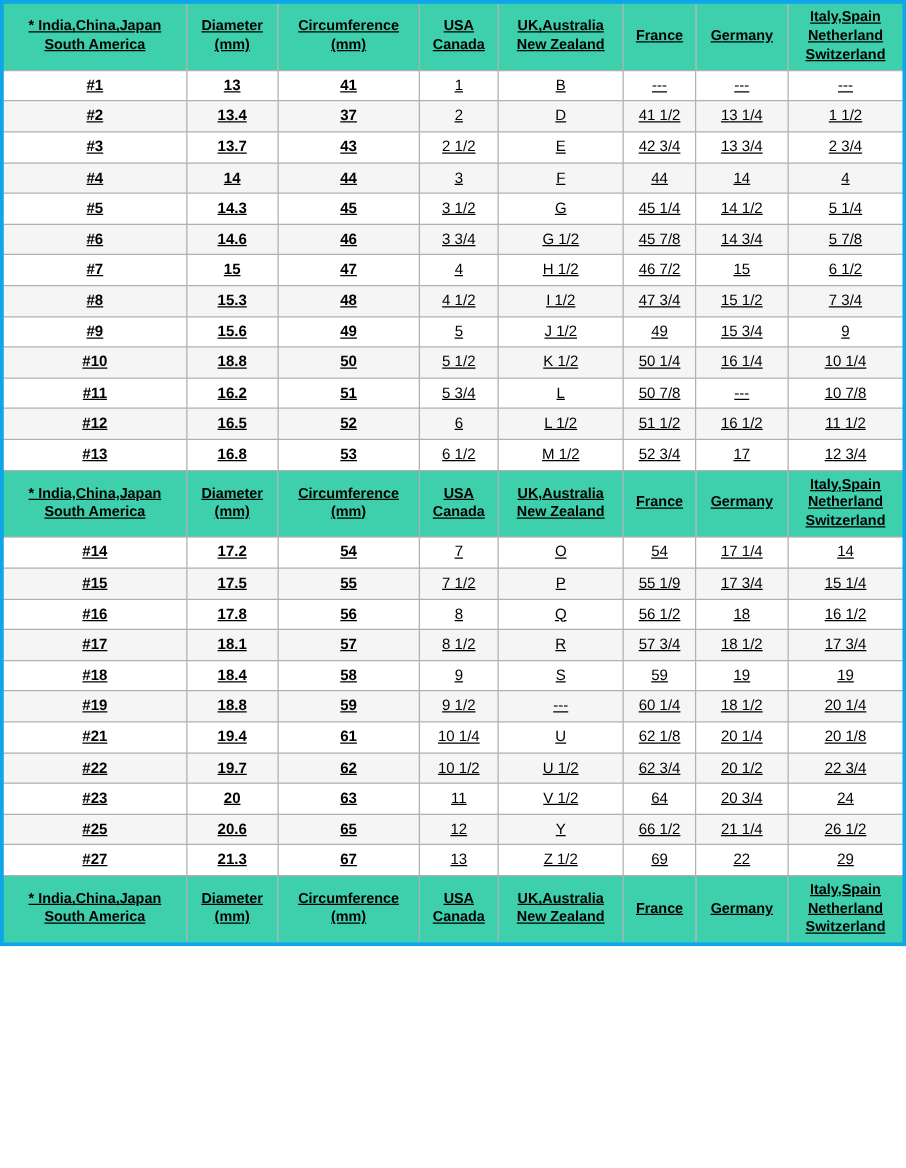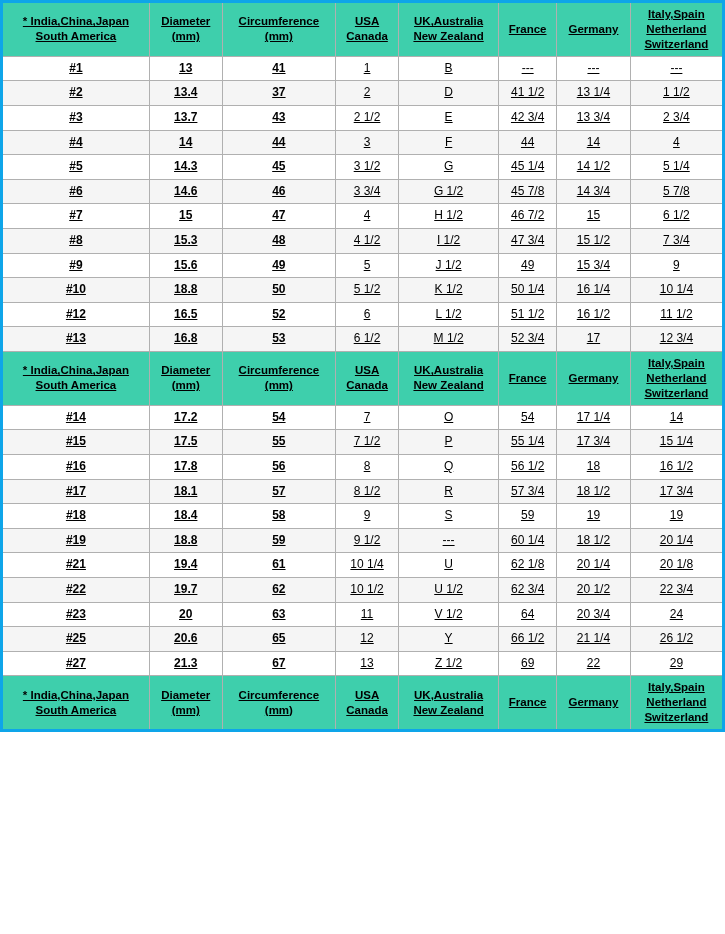--- a/index.html
+++ b/index.html
@@ -156,20 +156,30 @@
         <td class="bold-col">#10</td>
         <td class="bold-col">18.8</td>
         <td class="bold-col">50</td>
         <td>5 1/2</td>
         <td>K 1/2</td>
         <td>50 1/4</td>
         <td>16 1/4</td>
         <td>10 1/4</td>
       </tr>
       <tr class="data-row">
+        <td class="bold-col">#11</td>
+        <td class="bold-col">16.2</td>
+        <td class="bold-col">51</td>
+        <td>5 3/4</td>
+        <td>L</td>
+        <td>50 7/8</td>
+        <td>---</td>
+        <td>10 7/8</td>
+      </tr>
+      <tr class="data-row">
         <td class="bold-col">#12</td>
         <td class="bold-col">16.5</td>
         <td class="bold-col">52</td>
         <td>6</td>
         <td>L 1/2</td>
         <td>51 1/2</td>
         <td>16 1/2</td>
         <td>11 1/2</td>
       </tr>
       <tr class="data-row">
@@ -205,21 +215,21 @@
         <td>54</td>
         <td>17 1/4</td>
         <td>14</td>
       </tr>
       <tr class="data-row">
         <td class="bold-col">#15</td>
         <td class="bold-col">17.5</td>
         <td class="bold-col">55</td>
         <td>7 1/2</td>
         <td>P</td>
-        <td>55 1/4</td>
+        <td>55 1/9</td>
         <td>17 3/4</td>
         <td>15 1/4</td>
       </tr>
       <tr class="data-row">
         <td class="bold-col">#16</td>
         <td class="bold-col">17.8</td>
         <td class="bold-col">56</td>
         <td>8</td>
         <td>Q</td>
         <td>56 1/2</td>

